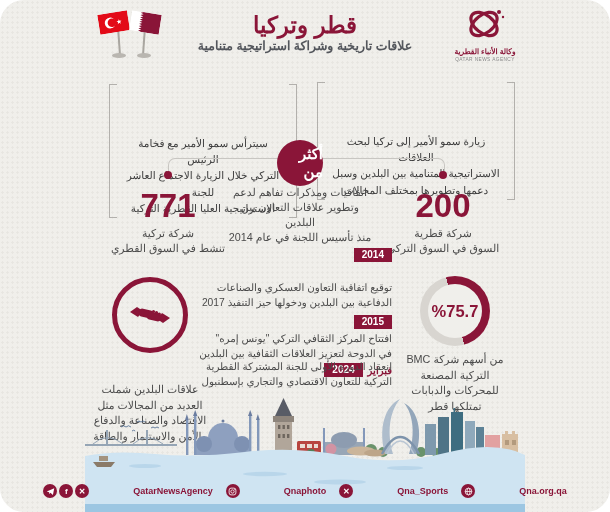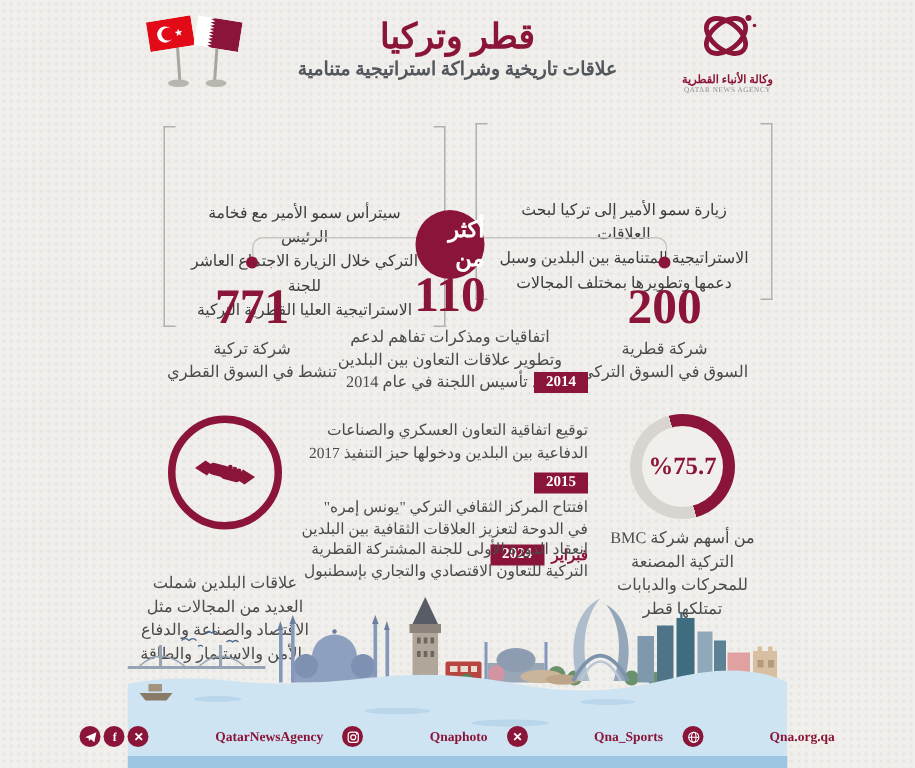--- a/index.html
+++ b/index.html
@@ -1,22 +1,23 @@
 <!DOCTYPE html>
 <html><head>
 <meta charset="utf-8">
 <style>
   html,body{margin:0;padding:0;}
   .canvas{
     position:relative; width:610px; height:512px; overflow:hidden;
     background-color:#f0efeb;
     background-image:radial-gradient(rgba(120,115,105,0.07) 1px, transparent 1.2px);
     background-size:5px 5px;
-    font-family:Liberation Serif, serif;
+    font-family:Liberation Sans, sans-serif;
     color:#3f4247;
+    border-radius:24px;
   }
   
   .flags{position:absolute; left:96px; top:10px; width:72px; height:54px;}
   .flag{position:absolute; top:0; width:30px; height:20px;}
   .flag.tr{left:4px; transform:rotate(-9deg); transform-origin:bottom right;}
   .flag.qa{left:33px; transform:rotate(9deg); transform-origin:bottom left;}
   .pole{position:absolute; width:2px; height:26px; background:#a9a6a0; top:18px;}
   .pole.p1{left:22px; transform:rotate(-4deg);}
   .pole.p2{left:47px; transform:rotate(4deg);}
   .base{position:absolute; width:14px; height:5px; background:#b9b6b0; border-radius:50%; top:43px;}
@@ -150,21 +151,20 @@
   <div class="cdot l"></div>
   <div class="cdot r"></div>
   <div class="more-badge rtl">أكثر من</div>
 
   <div class="stat s1">
     <div class="num">771</div>
     <div class="lbl rtl">شركة تركية
 تنشط في السوق القطري</div>
   </div>
   <div class="stat s2">
-    <div class="num">110</div>
     <div class="lbl rtl">اتفاقيات ومذكرات تفاهم لدعم
 وتطوير علاقات التعاون بين البلدين
 منذ تأسيس اللجنة في عام 2014</div>
   </div>
   <div class="stat s3">
     <div class="num">200</div>
     <div class="lbl rtl">شركة قطرية
 السوق في السوق التركي</div>
   </div>
 

